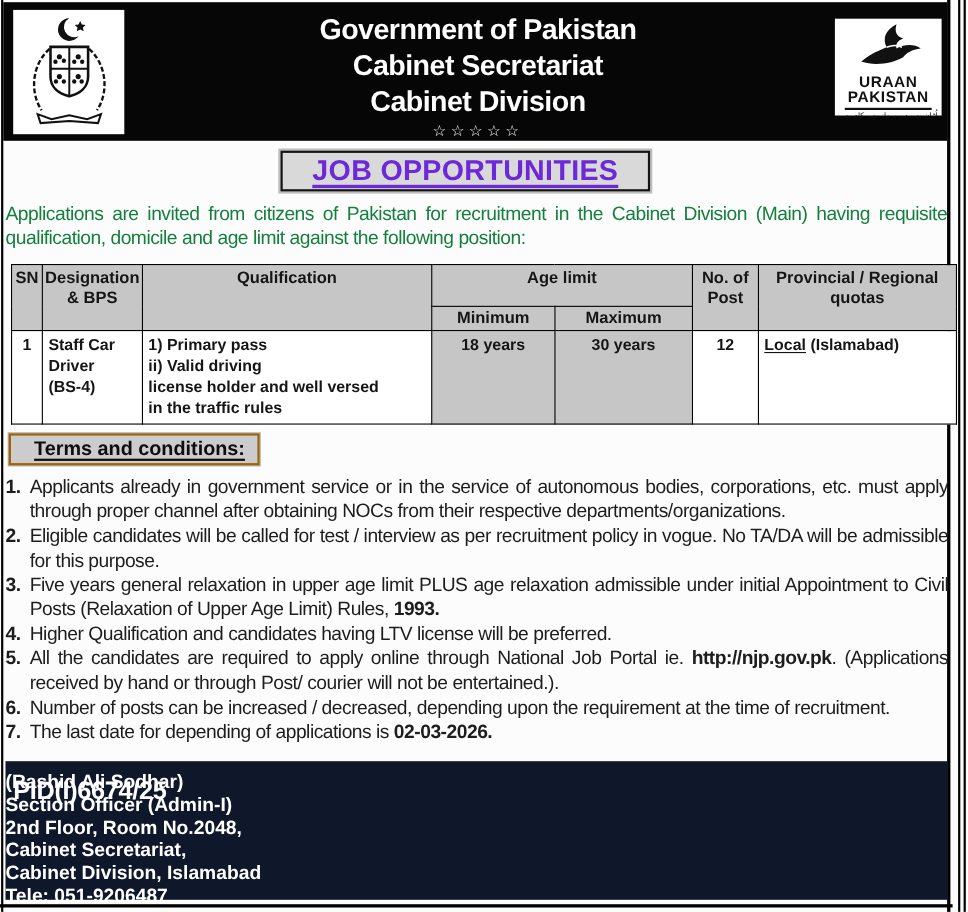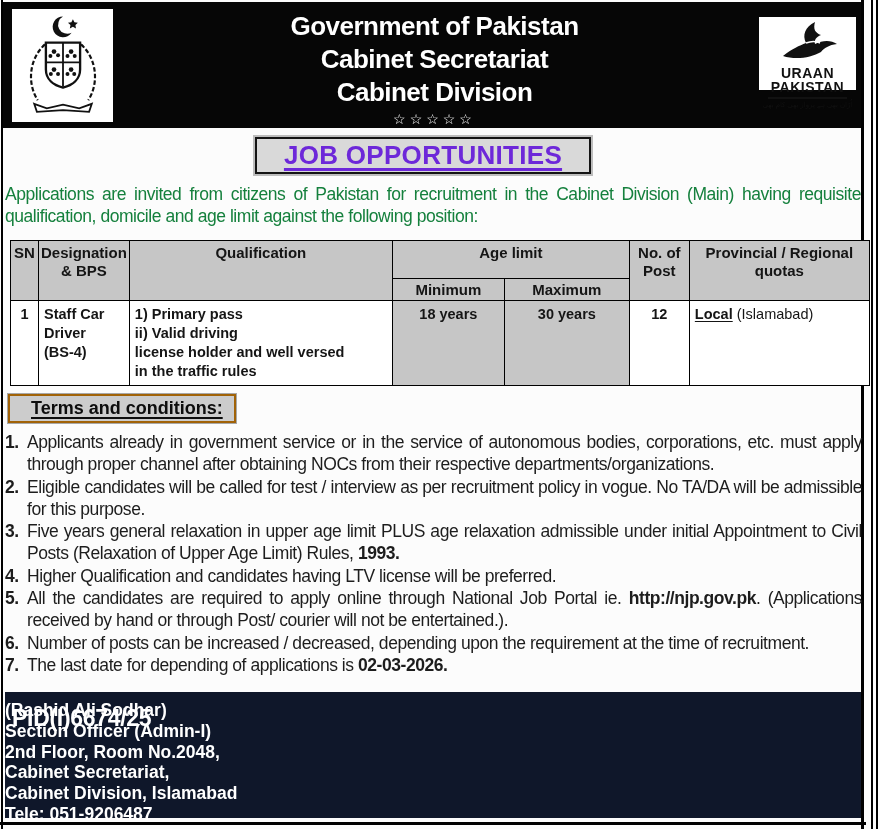--- a/index.html
+++ b/index.html
@@ -19,21 +19,21 @@
   
   .topbar { position:absolute; left:3px; top:2px; width:858px; height:126px; background:#060606; }
   .emblem-box {
     position:absolute; left:9px; top:7px; width:101px; height:113px;
     background:#fff; display:flex; align-items:center; justify-content:center;
   }
   .title-block { position:absolute; left:115px; right:110px; top:8px; text-align:center; color:#fff; }
   .title-lines { font-weight:bold; font-size:26px; line-height:33px; letter-spacing:-0.5px; }
   .stars { margin-top:2px; font-size:14px; letter-spacing:4px; color:#fff; }
   .logo-box {
-    position:absolute; left:756px; top:15px; width:97px; height:73px;
+    position:absolute; left:756px; top:15px; width:97px; height:88px;
     background:#fff; text-align:center; padding-top:3px;
   }
   .logo-name { font-weight:bold; font-size:14px; line-height:14px; letter-spacing:0.5px; color:#111; }
   .logo-divider { height:2px; background:#111; margin:3px 9px 2px; }
   .logo-tagline { font-size:7px; direction:rtl; color:#111; line-height:8px; }
 
   
   .job-box {
     position:absolute; left:255px; top:137px; width:336px; height:37px;
     background:#d9d9d9; border:2px solid #141414; box-shadow:0 0 0 2px #bdbdbd;
@@ -173,21 +173,21 @@
       </tr>
     </thead>
     <tbody>
       <tr style="height:83px">
         <td class="c-center">1</td>
         <td>Staff Car<br>Driver<br>(BS-4)</td>
         <td>1) Primary pass<br>ii) Valid driving<br>license holder and well versed<br>in the traffic rules</td>
         <td class="age-col">18 years</td>
         <td class="age-col">30 years</td>
         <td class="c-center">12</td>
-        <td><span class="u" style="font-weight: bold;">Local</span><span style="font-weight: normal;"> (Islamabad)</span></td>
+        <td><span class="u" style="font-weight: bold;">Local</span><span style="font-weight: bold;"> (Islamabad)</span></td>
       </tr>
     </tbody>
   </table>
 
   <div class="terms-head-box">
     <span>Terms and conditions:</span>
   </div>
 
   <div class="terms-list">
       <div class="term">

